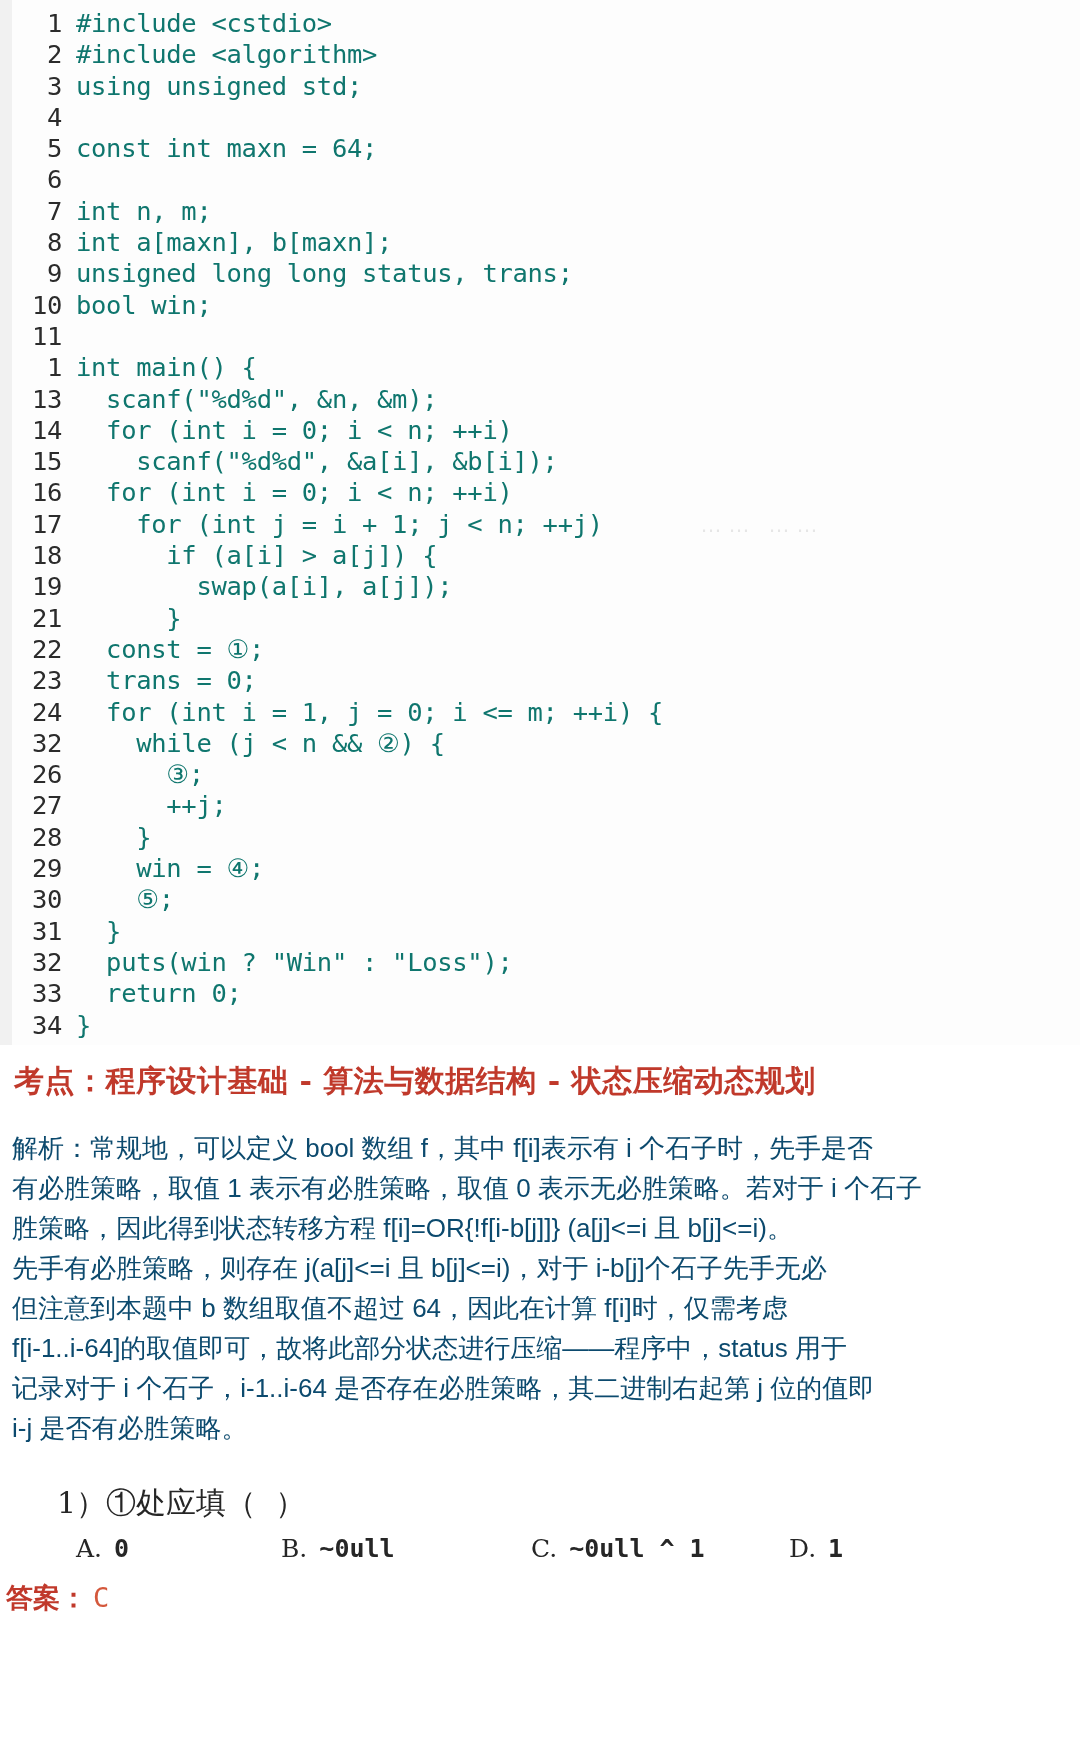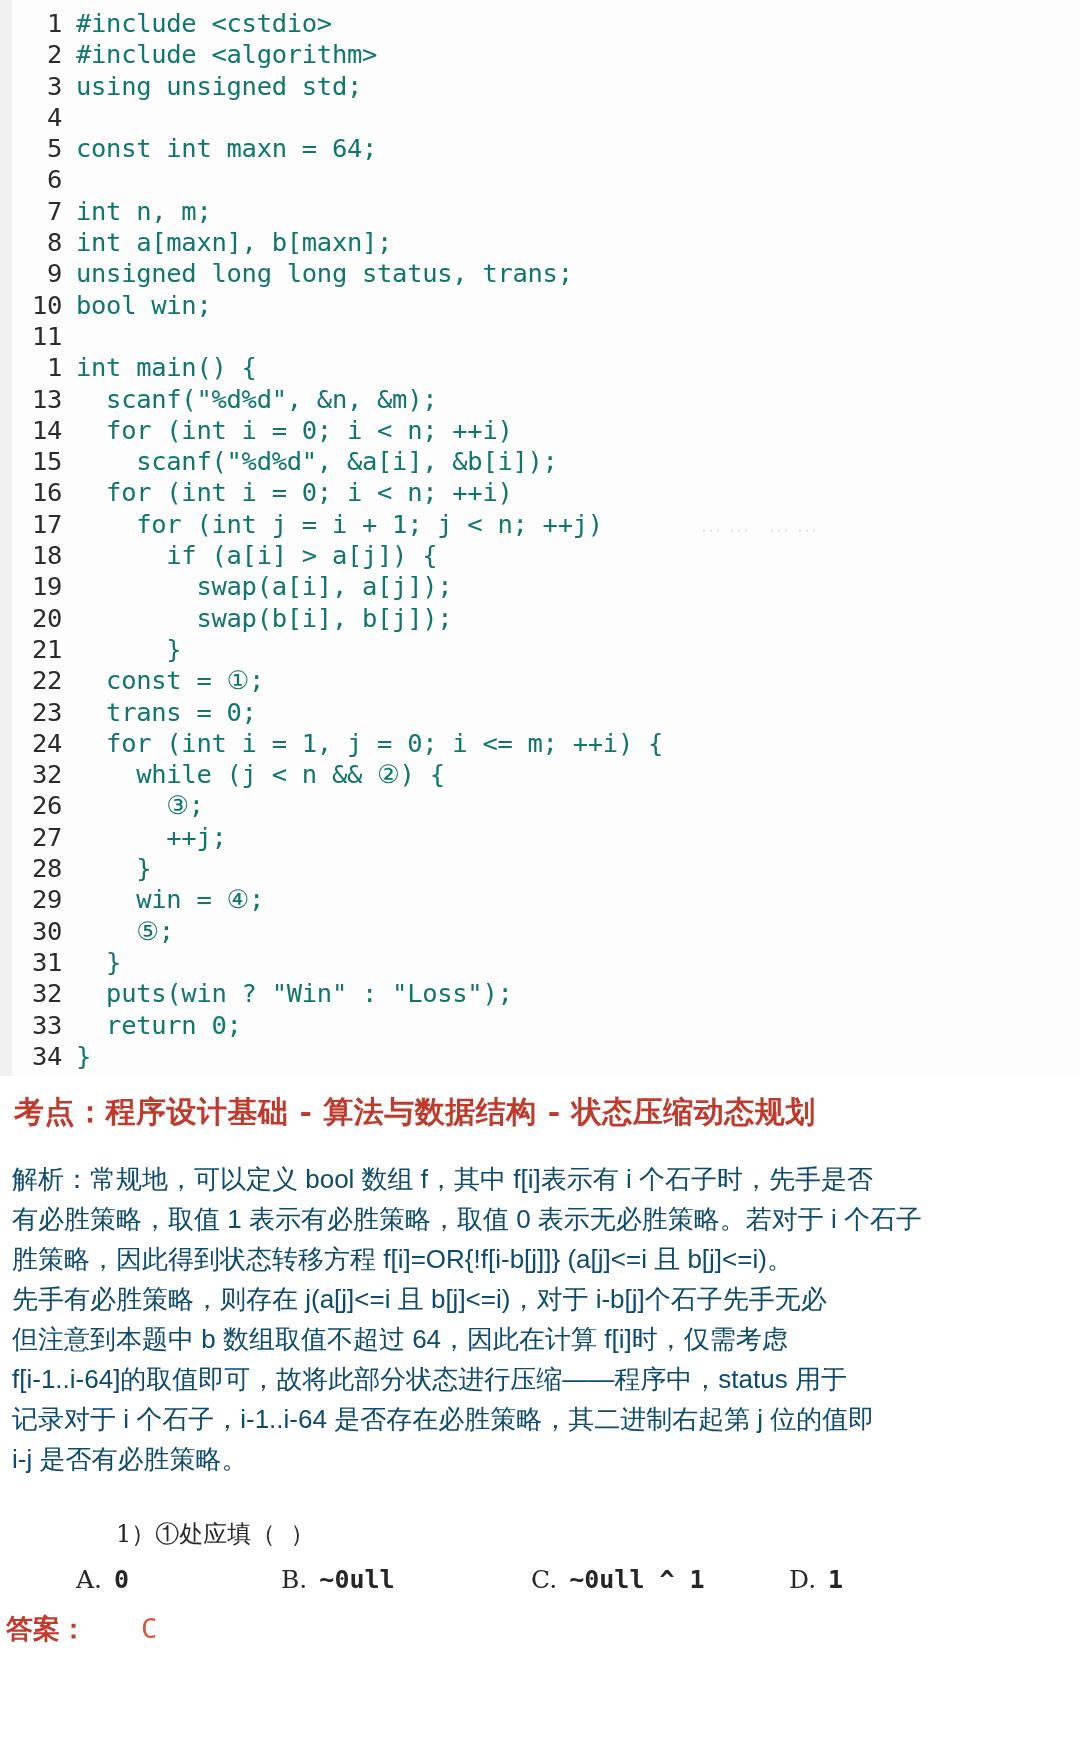--- a/index.html
+++ b/index.html
@@ -88,23 +88,23 @@
     text-align: justify;
   }
   .analysis-line { white-space: nowrap; }
 
   
   #question-block {
     margin: 38px 0 0 0;
     color: #262626;
   }
   #question-stem {
-    margin-left: 116px;
-    font-family: "DejaVu Serif", "Liberation Serif", serif;
-    font-size: 24px;
+    margin-left: 57px;
+    font-family: "DejaVu Serif", "Liberation Serif", serif;
+    font-size: 30px;
     line-height: 34px;
     white-space: pre;
   }
   #options-row {
     margin: 12px 0 0 76px;
     display: flex;
     font-family: "DejaVu Sans Mono", monospace;
     font-size: 25px;
     line-height: 34px;
     white-space: pre;
@@ -124,21 +124,20 @@
   #opt-b  { width: 250px; }
   #opt-c  { width: 258px; }
   #opt-d  { width: 120px; }
 
   
   #answer-row {
     margin: 14px 0 0 6px;
     display: flex;
     align-items: baseline;
     white-space: pre;
-    gap: 48px;
   }
   #answer-label {
     font-family: "DejaVu Serif", "Liberation Serif", serif;
     font-size: 27px;
     font-weight: 700;
     color: #c0392b;
   }
   #answer-value {
     font-family: "DejaVu Sans Mono", monospace;
     font-size: 27px;
@@ -164,21 +163,20 @@
       <div class="code-line"><span class="ln">10</span><span class="code-text">bool win;</span></div>
       <div class="code-line"><span class="ln">11</span><span class="code-text"></span></div>
       <div class="code-line"><span class="ln">1</span><span class="code-text">int main() {</span></div>
       <div class="code-line"><span class="ln">13</span><span class="code-text">  scanf("%d%d", &amp;n, &amp;m);</span></div>
       <div class="code-line"><span class="ln">14</span><span class="code-text">  for (int i = 0; i &lt; n; ++i)</span></div>
       <div class="code-line"><span class="ln">15</span><span class="code-text">    scanf("%d%d", &amp;a[i], &amp;b[i]);</span></div>
       <div class="code-line"><span class="ln">16</span><span class="code-text">  for (int i = 0; i &lt; n; ++i)</span></div>
       <div class="code-line"><span class="ln">17</span><span class="code-text">    for (int j = i + 1; j &lt; n; ++j)</span></div>
       <div class="code-line"><span class="ln">18</span><span class="code-text">      if (a[i] &gt; a[j]) {</span></div>
       <div class="code-line"><span class="ln">19</span><span class="code-text">        swap(a[i], a[j]);</span></div>
-      <div class="code-line"><span class="ln">20</span><span class="code-text">        swap(b[i], b[j]);</span></div>
       <div class="code-line"><span class="ln">21</span><span class="code-text">      }</span></div>
       <div class="code-line"><span class="ln">22</span><span class="code-text">  const = ①;</span></div>
       <div class="code-line"><span class="ln">23</span><span class="code-text">  trans = 0;</span></div>
       <div class="code-line"><span class="ln">24</span><span class="code-text">  for (int i = 1, j = 0; i &lt;= m; ++i) {</span></div>
       <div class="code-line"><span class="ln">32</span><span class="code-text">    while (j &lt; n &amp;&amp; ②) {</span></div>
       <div class="code-line"><span class="ln">26</span><span class="code-text">      ③;</span></div>
       <div class="code-line"><span class="ln">27</span><span class="code-text">      ++j;</span></div>
       <div class="code-line"><span class="ln">28</span><span class="code-text">    }</span></div>
       <div class="code-line"><span class="ln">29</span><span class="code-text">    win = ④;</span></div>
       <div class="code-line"><span class="ln">30</span><span class="code-text">    ⑤;</span></div>

